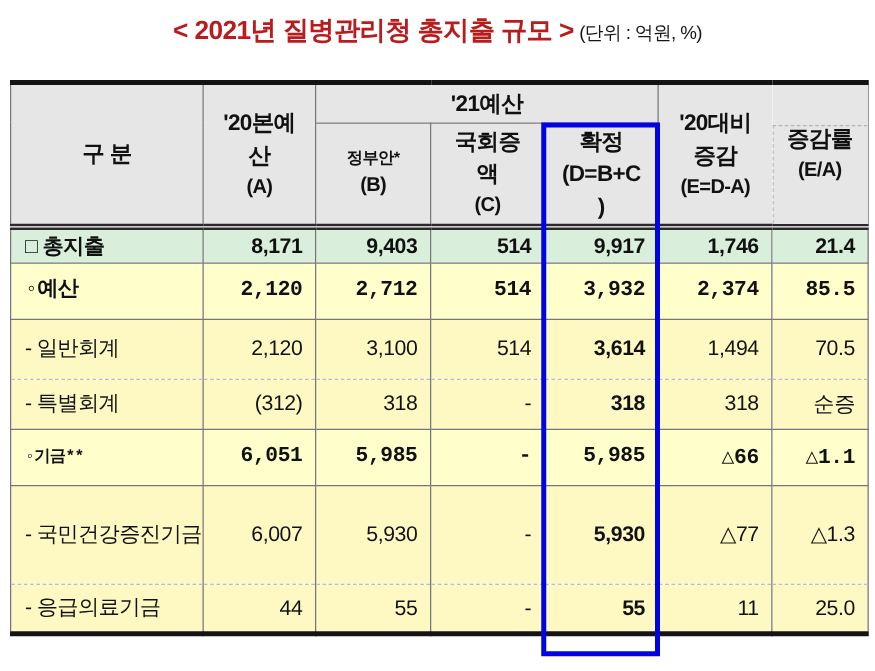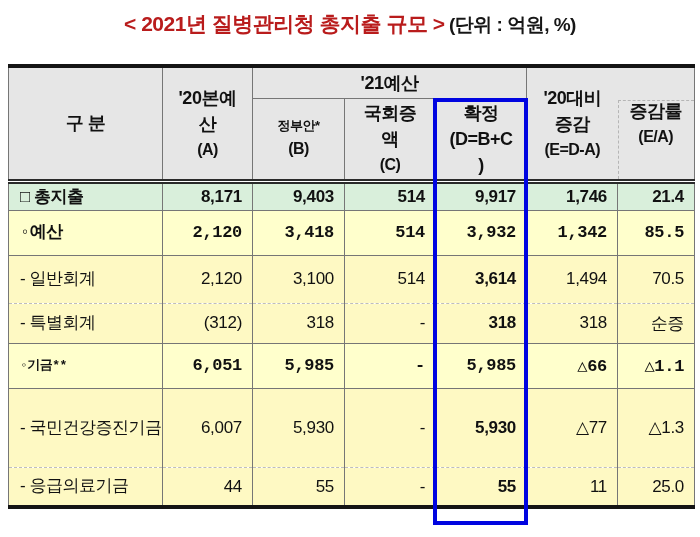--- a/index.html
+++ b/index.html
@@ -7,21 +7,21 @@
     width:700px;height:537px;background:#ffffff;position:relative;
     font-family:"Liberation Sans","DejaVu Sans",sans-serif;
     color:#111;-webkit-font-smoothing:antialiased;
   }
   
   .title{
     position:absolute;top:10px;left:0;width:700px;text-align:center;
     white-space:nowrap;
   }
   .title .main{font-size:21px;font-weight:700;letter-spacing:-0.5px;color:#b91c1c;}
-  .title .unit{font-size:19px;font-weight:700;letter-spacing:-0.5px;color:#161616;}
+  .title .unit{font-size:15px;font-weight:400;letter-spacing:-0.5px;color:#161616;}
 
   
   .tablewrap{position:absolute;left:8px;top:64px;width:686px;}
   table{
     border-collapse:collapse;table-layout:fixed;width:686px;
     border-top:4px solid #141414;border-bottom:4px solid #141414;
     border-left:1px solid #767676;border-right:1px solid #767676;
   }
   th,td{border:1px solid #767676;padding:0;overflow:hidden;}
   th{
@@ -132,24 +132,24 @@
     <td class="num">9,403</td>
     <td class="num">514</td>
     <td class="num col-d">9,917</td>
     <td class="num">1,746</td>
     <td class="num">21.4</td>
   </tr>
 
   <tr class="tr-r1 r-sub">
     <td class="lbl">◦예산</td>
     <td class="num">2,120</td>
-    <td class="num">3,418</td>
+    <td class="num">2,712</td>
     <td class="num">514</td>
     <td class="num col-d">3,932</td>
-    <td class="num">1,342</td>
+    <td class="num">2,374</td>
     <td class="num">85.5</td>
   </tr>
 
   <tr class="tr-r2 r-detail dash-below">
     <td class="lbl">- 일반회계</td>
     <td class="num">2,120</td>
     <td class="num">3,100</td>
     <td class="num">514</td>
     <td class="num col-d">3,614</td>
     <td class="num">1,494</td>

